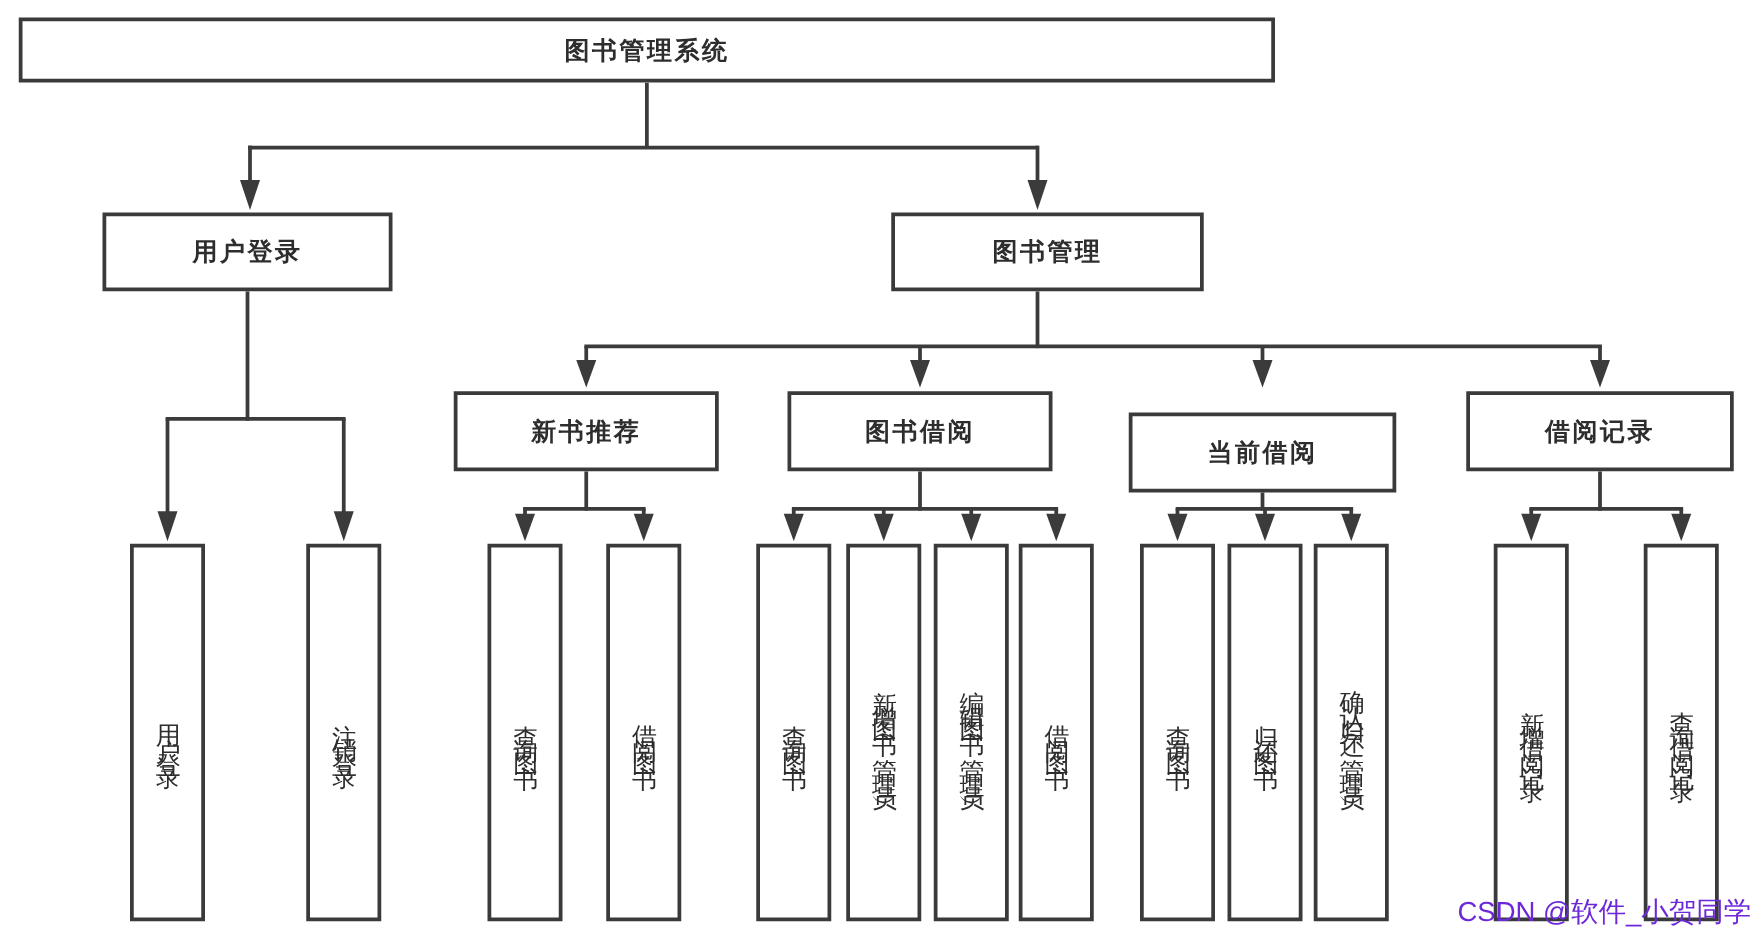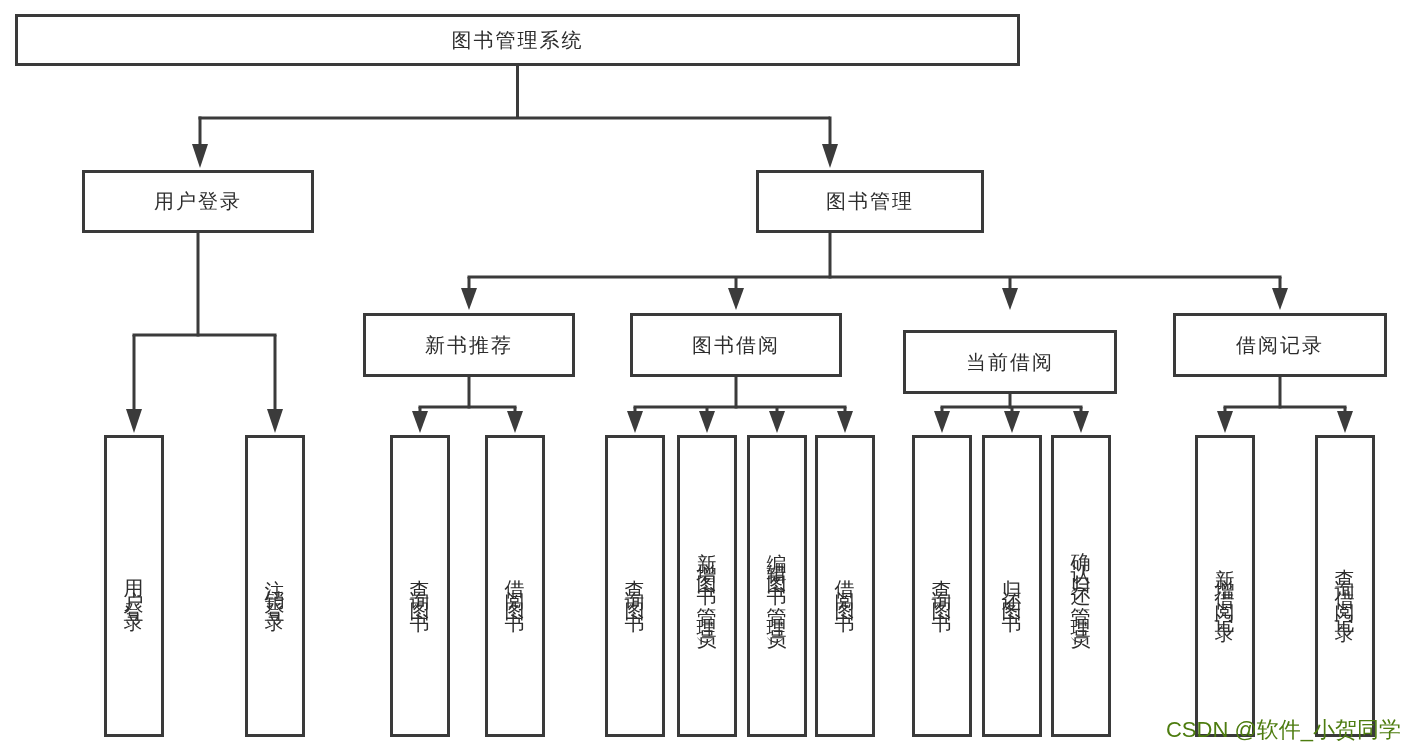--- a/index.html
+++ b/index.html
@@ -25,20 +25,21 @@
     display: flex;
     align-items: center;
     justify-content: center;
     z-index: 2;
     color: #2d2d2d;
   }
   .box.h span {
     font-size: 20px;
     letter-spacing: 2px;
     white-space: nowrap;
+    font-weight: bold;
   }
   .box.v span {
     writing-mode: vertical-rl;
     font-size: 20px;
     letter-spacing: 11px;
     line-height: 1;
     white-space: nowrap;
   }
   .watermark {
     position: absolute;
@@ -128,21 +129,21 @@
     </g>
   </svg>
 
   <div class="box h" style="left:15px;top:14px;width:1005px;height:52px">
     <span>图书管理系统</span>
   </div>
 
   <div class="box h" style="left:82px;top:170px;width:232px;height:63px">
     <span>用户登录</span>
   </div>
-  <div class="box h" style="left:756px;top:170px;width:228px;height:63px">
+  <div class="box h" style="left:713px;top:170px;width:250px;height:63px">
     <span>图书管理</span>
   </div>
 
   <div class="box h" style="left:630px;top:313px;width:212px;height:64px">
     <span>图书借阅</span>
   </div>
   <div class="box h" style="left:363px;top:313px;width:212px;height:64px">
     <span>新书推荐</span>
   </div>
   <div class="box h" style="left:903px;top:330px;width:214px;height:64px">
@@ -189,15 +190,15 @@
     <span>确认归还（管理员）</span>
   </div>
 
   <div class="box v" style="left:1195px;top:435px;width:60px;height:302px">
     <span>新增借阅记录</span>
   </div>
   <div class="box v" style="left:1315px;top:435px;width:60px;height:302px">
     <span>查询借阅记录</span>
   </div>
 
-  <div class="watermark" style="color: #4d7c0f;">CSDN @软件_小贺同学</div>
+  <div class="watermark" style="color: #6d28d9;">CSDN @软件_小贺同学</div>
 
 </div>
 
 </body></html>

